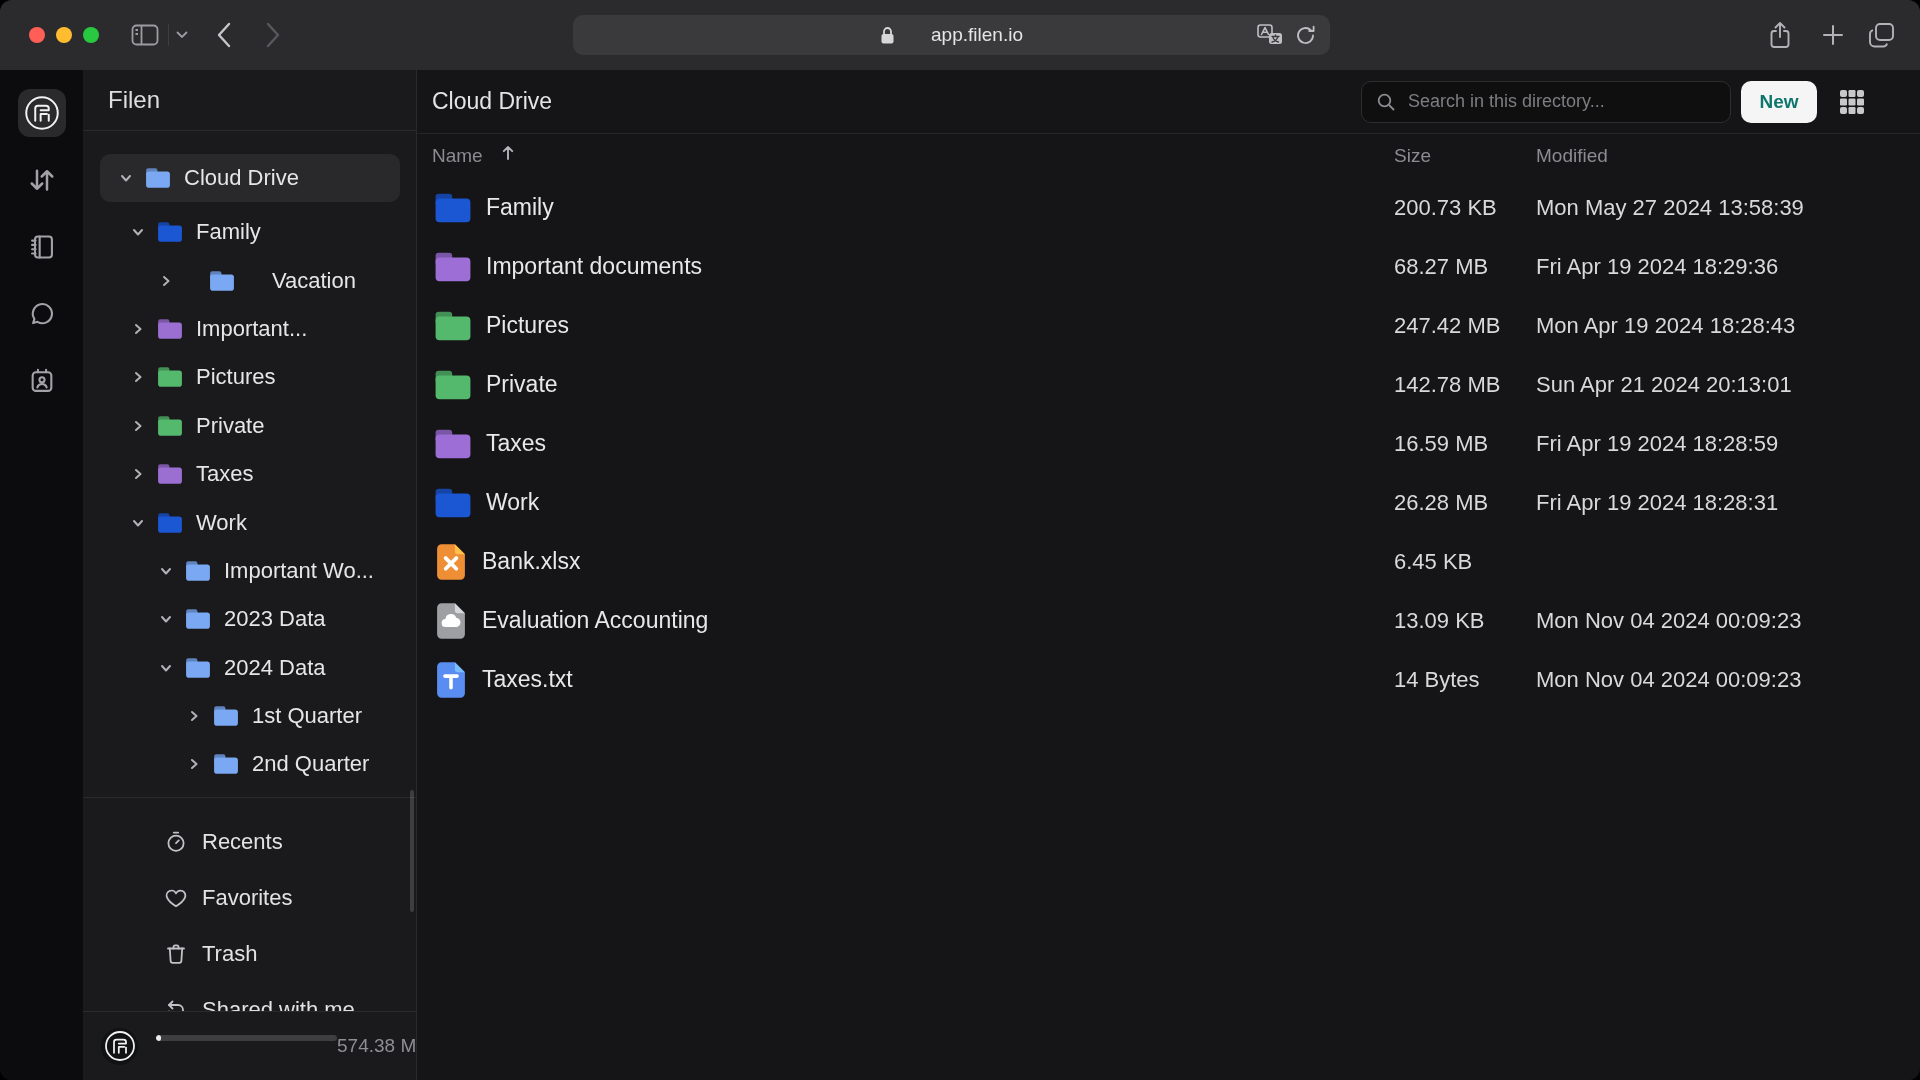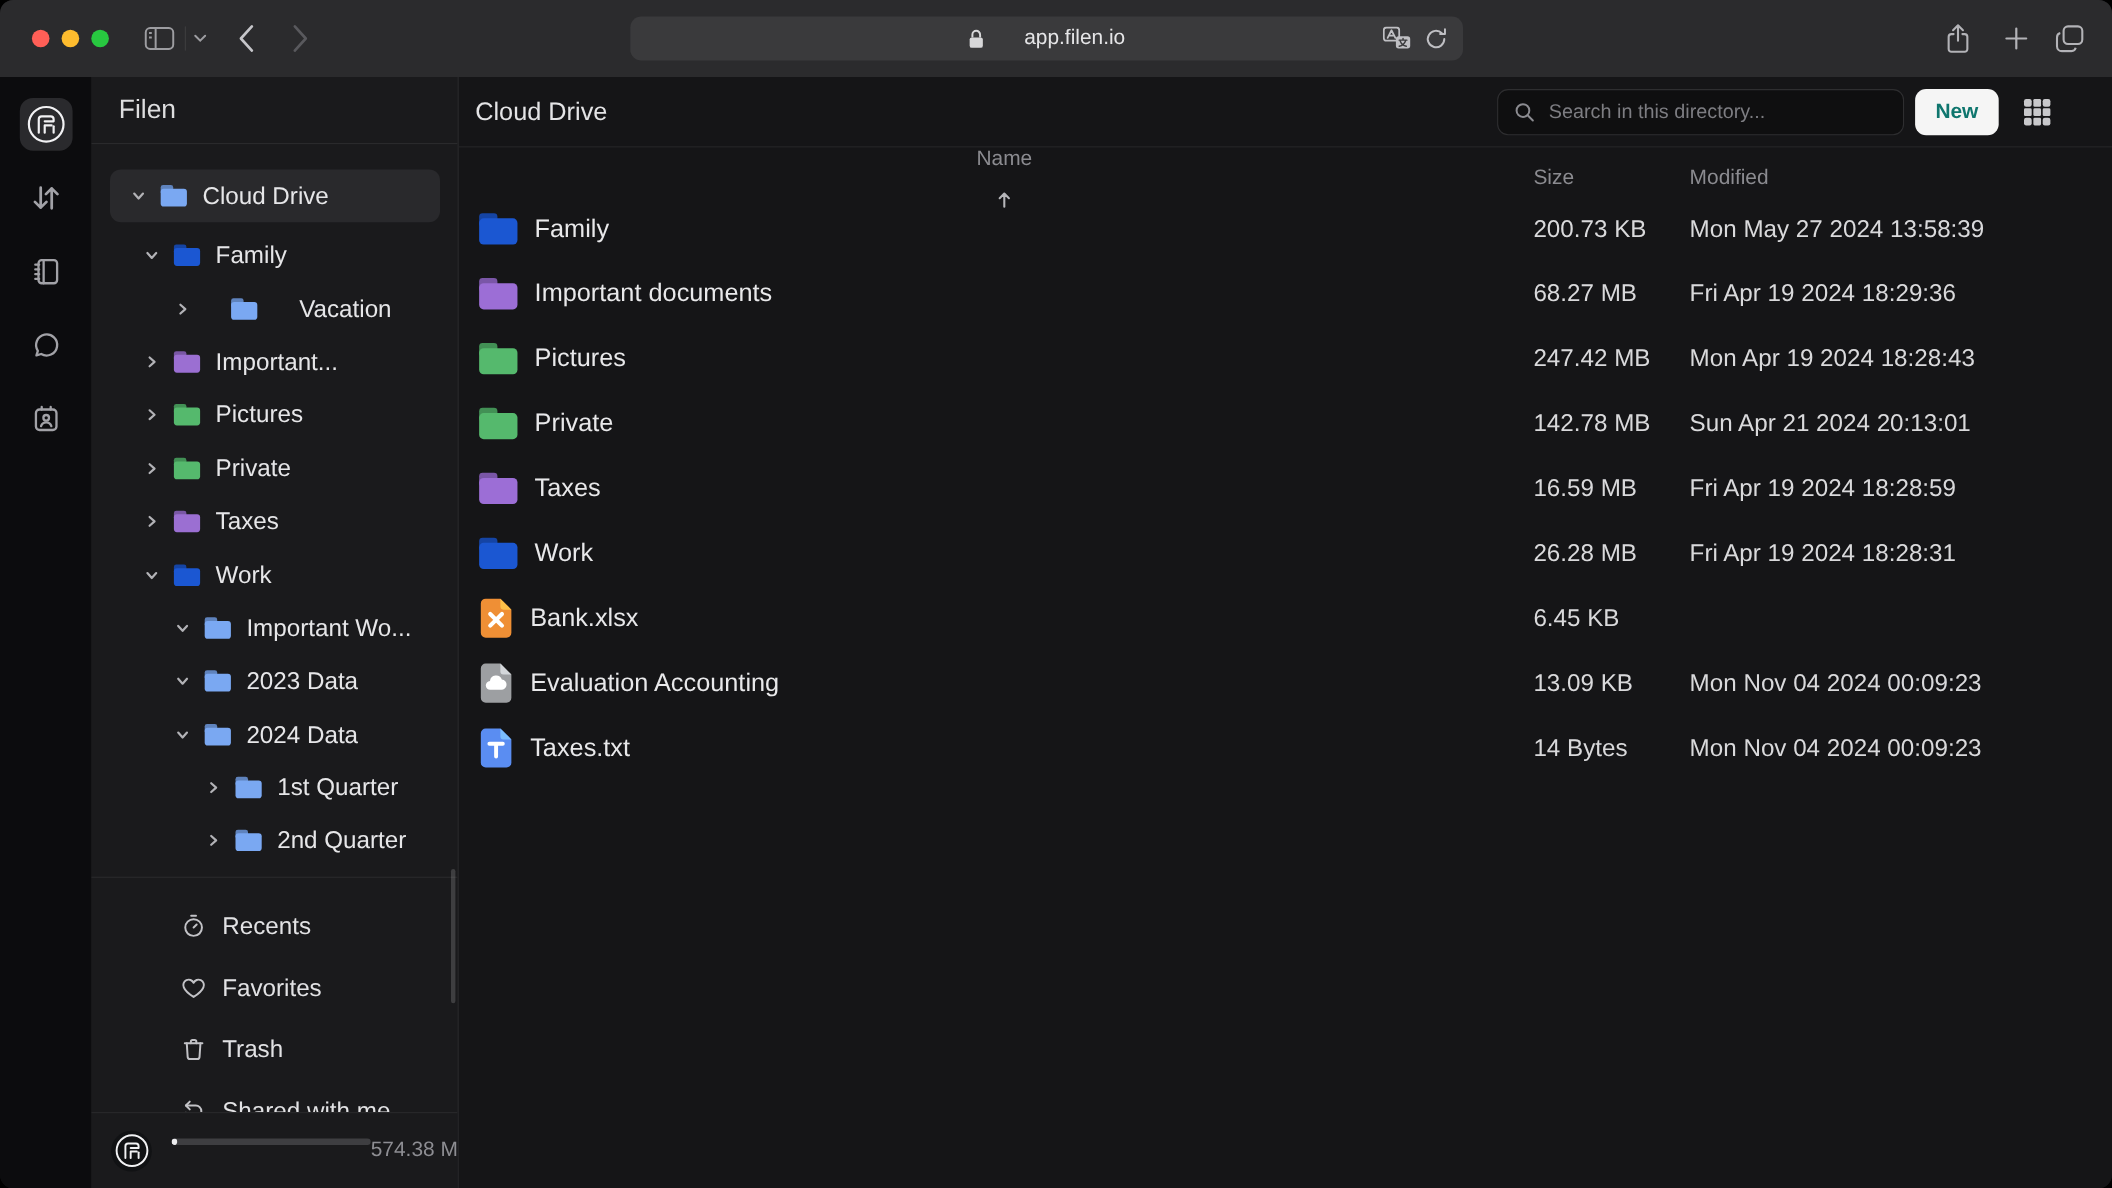--- a/index.html
+++ b/index.html
@@ -49,21 +49,21 @@
   .main-title{flex:1;color:#e4e4e6;font-size:23px;}
   .search{width:370px;height:42px;border-radius:10px;background:#0f0f10;border:1px solid #2e2e30;display:flex;align-items:center;
     padding:0 14px;box-sizing:border-box;margin-right:10px;}
   .search input{flex:1;background:transparent;border:0;outline:none;color:#737373;font-size:18px;margin-left:10px;
     font-family:"Liberation Sans",sans-serif;}
   .search input::placeholder{color:#7d7d82;}
   .btn-new{width:76px;height:42px;border-radius:10px;background:#f5f5f5;color:#0f766e;border:0;font-size:19px;font-weight:600;
     margin-right:21px;font-family:"Liberation Sans",sans-serif;}
   .grid-btn{color:#c8c8cb;display:flex;}
   .thead{height:44px;flex:none;display:grid;grid-template-columns:977px 142px auto;align-items:center;color:#8b8b90;font-size:19px;}
-  .thead .th-name{padding-left:15px;display:flex;align-items:center;gap:18px;flex-direction:column;}
+  .thead .th-name{padding-left:15px;display:flex;align-items:flex-start;gap:18px;}
   .rows{flex:1;overflow:hidden;}
   .file-row{height:59px;display:grid;grid-template-columns:977px 142px auto;align-items:center;}
   .cell-name{padding-left:17px;display:flex;align-items:center;min-width:0;}
   .file-label{margin-left:14px;color:#e8e8ea;font-size:23px;white-space:nowrap;}
   .cell-size,.cell-mod{color:#d9d9db;font-size:22px;white-space:nowrap;}
   svg{display:block;}
 </style>
 </head>
 <body>
 

